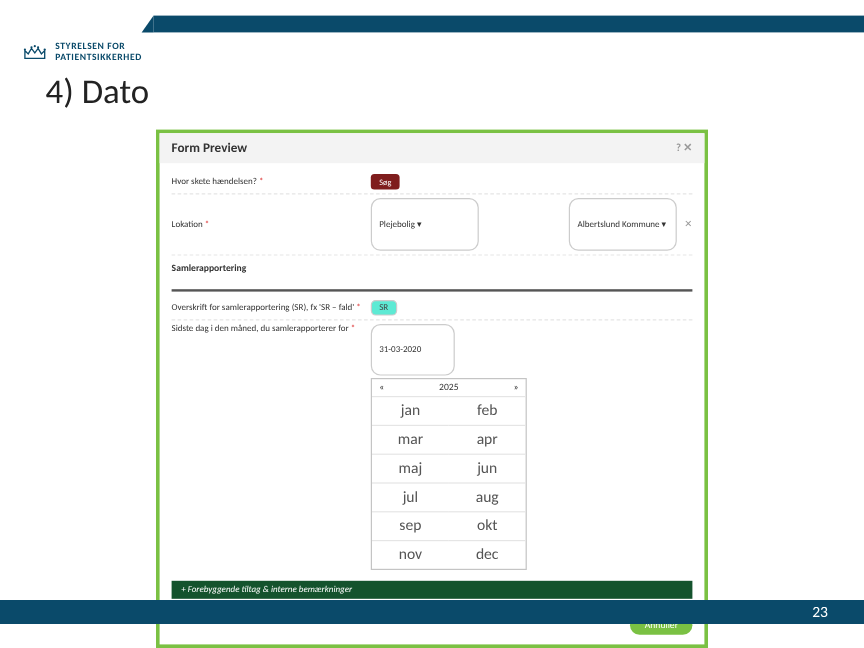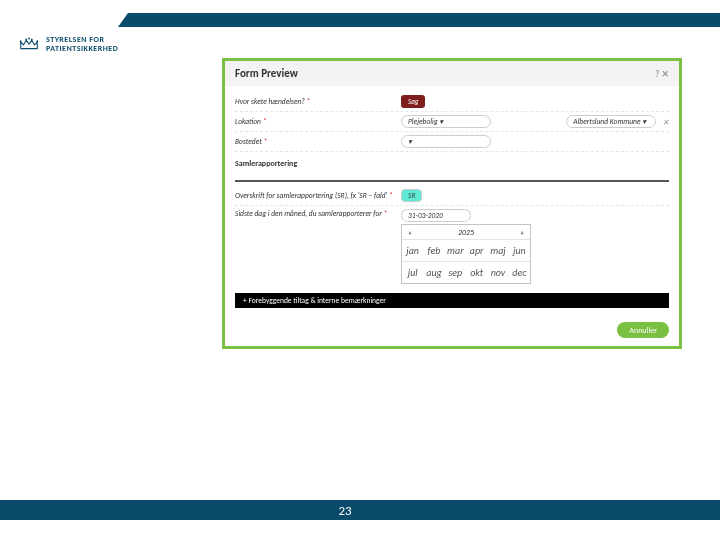--- a/index.html
+++ b/index.html
@@ -59,21 +59,21 @@
     margin-bottom: 14px;
   }
   .desc {
     font-size: 14.5px;
     line-height: 1.35;
     color: #111;
     margin-bottom: 14px;
   }
   .shot-wrap {
     display: flex;
-    justify-content: flex-end;
+    justify-content: center;
   }
   .shot {
     width: 460px;
     border: 3px solid #7ac143;
     background: #fff;
     font-size: 8px;
     color: #444;
   }
   .shot-title {
     background: #f3f3f3;
@@ -86,37 +86,36 @@
     align-items: center;
   }
   .shot-title-icons { color: #999; font-size: 9px; }
   .shot-body { padding: 6px 10px 8px 10px; }
   .row {
     display: flex;
     align-items: center;
     padding: 3px 0;
     border-bottom: 1px dashed #e5e5e5;
     gap: 6px;
-    font-style: italic;
   }
   .row.noborder { border: none; }
   .label { width: 160px; font-size: 7.5px; color: #333; }
   .star { color: #d33; }
   .btn-green {
     background: #7f1d1d;
     color: #fff;
     font-size: 7px;
     padding: 2px 7px;
     border-radius: 3px;
     display: inline-block;
   }
   .field-box {
     border: 1px solid #ccc;
     border-radius: 8px;
-    padding: 1px 6px;
+    padding: 16px 6px;
     font-size: 7.5px;
     color: #333;
     background: #fff;
   }
   .field-box.small { width: 90px; }
   .field-caret { color: #333; }
   .section-label {
     font-size: 8px;
     font-weight: 700;
     color: #333;
@@ -140,35 +139,36 @@
   .cal-head {
     display: flex;
     justify-content: space-between;
     align-items: center;
     padding: 2px 6px;
     font-size: 8px;
     color: #333;
   }
   .cal-grid {
     display: grid;
-    grid-template-columns: repeat(6, 1fr);
-    font-size: 10px;
+    grid-template-columns: repeat(2, 1fr);
+    font-size: 13px;
     color: #555;
   }
   .cal-grid span {
     text-align: center;
     padding: 4px 0;
     border-top: 1px solid #e5e5e5;
   }
   .accordion {
-    background: #000000;
+    background: #14532d;
     color: #fff;
     font-size: 7.5px;
     padding: 3px 8px;
     margin-top: 6px;
+    font-style: italic;
   }
   .shot-footer {
     display: flex;
     justify-content: flex-end;
     padding: 6px 10px 8px 10px;
   }
   .btn-annuller {
     background: #7ac143;
     color: #fff;
     font-size: 8px;
@@ -177,21 +177,21 @@
   }
   .footer {
     position: absolute;
     left: 0;
     right: 0;
     bottom: 20px;
     height: 20px;
     background: #0a4a6a;
     color: #fff;
     display: flex;
-    justify-content: center;
+    justify-content: flex-end;
     align-items: center;
     padding-right: 30px;
     font-size: 13px;
   }
 </style>
 </head>
 <body>
 
 <div class="header">
   <div class="logo">
@@ -205,42 +205,39 @@
     </svg>
     <div class="logo-text">
       <div>STYRELSEN FOR</div>
       <div>PATIENTSIKKERHED</div>
     </div>
   </div>
   <div class="header-bar"></div>
 </div>
 
 <div class="content">
+  <h1>4) Dato</h1>
 
   <div class="shot-wrap">
     <div class="shot">
       <div class="shot-title">
         <span>Form Preview</span>
         <span class="shot-title-icons">? ✕</span>
       </div>
       <div class="shot-body">
         <div class="row">
           <span class="label"><span>Hvor skete hændelsen?</span> <span class="star">*</span></span>
           <span class="btn-green">Søg</span>
         </div>
         <div class="row">
           <span class="label"><span>Lokation</span> <span class="star">*</span></span>
           <span class="field-box small"><span>Plejebolig</span> <span class="field-caret">▾</span></span>
           <span style="flex:1"></span>
           <span class="field-box small"><span>Albertslund Kommune</span> <span class="field-caret">▾</span></span>
           <span style="color:#999">✕</span>
-        </div>
-        <div class="row">
-          <span class="label"><span>Bostedet</span> <span class="star">*</span></span>
-          <span class="field-box small"><span class="field-caret">▾</span></span>
         </div>
 
         <div class="section-label">Samlerapportering</div>
 
         <div class="row">
           <span class="label"><span>Overskrift for samlerapportering (SR), fx 'SR – fald'</span> <span class="star">*</span></span>
           <span class="sr-badge">SR</span>
         </div>
 
         <div class="row noborder" style="align-items:flex-start">

